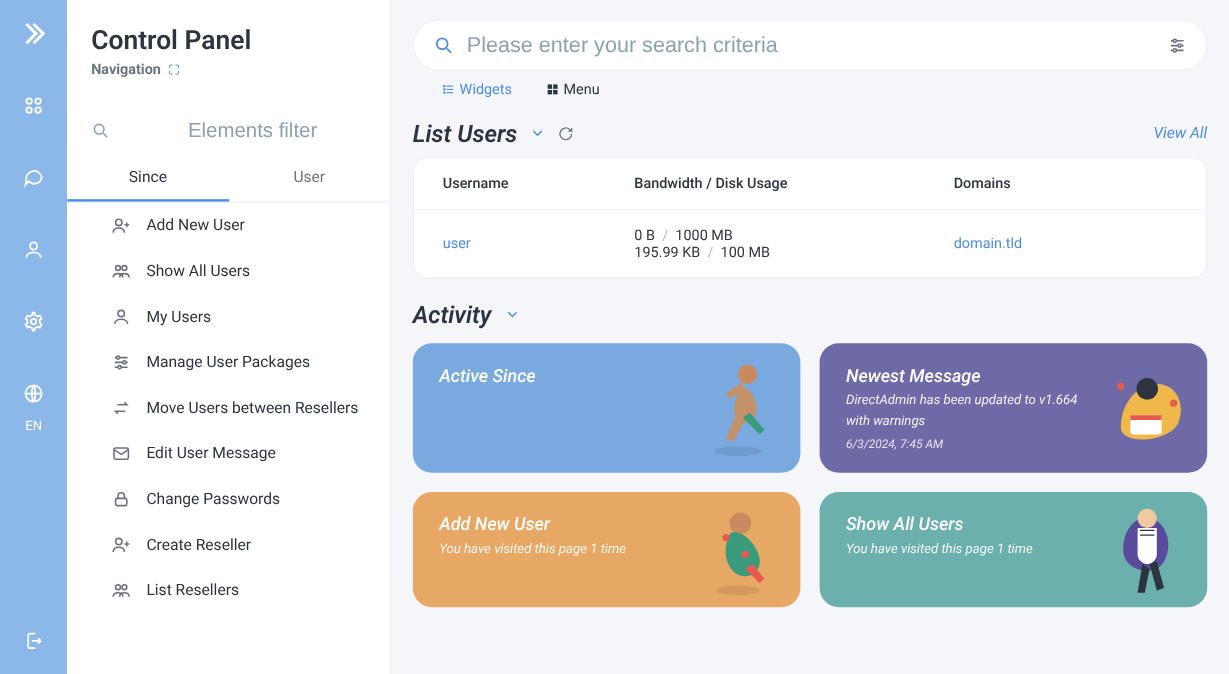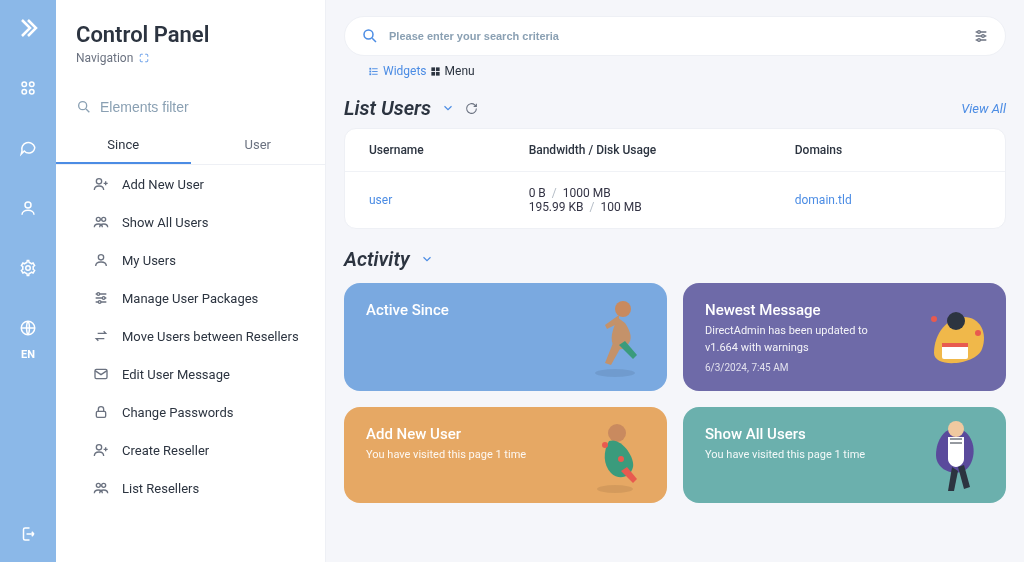--- a/index.html
+++ b/index.html
@@ -2,66 +2,66 @@
 <html><head>
 <meta charset="utf-8">
 <style>
 * { margin: 0; padding: 0; box-sizing: border-box; }
 body { font-family: -apple-system, BlinkMacSystemFont, "Segoe UI", Roboto, sans-serif; background: #f5f6fa; color: #2c3e50; overflow: hidden; width: 1024px; height: 562px; }
 .app { display: flex; height: 562px; }
 
 
 .icon-rail { width: 56px; background: #8bb8e8; display: flex; flex-direction: column; align-items: center; padding-top: 16px; gap: 36px; color: #fff; }
 .icon-rail .rail-item { width: 24px; height: 24px; display: flex; align-items: center; justify-content: center; cursor: pointer; }
-.icon-rail .lang { font-size: 11px; font-weight: 700; margin-top: -28px; }
+.icon-rail .lang { font-size: 11px; font-weight: 400; margin-top: -28px; }
 .icon-rail .spacer { flex: 1; }
 
 
 .sidebar { width: 270px; background: #fff; display: flex; flex-direction: column; border-right: 1px solid #eef0f5; }
 .sidebar-header { padding: 22px 20px 14px 20px; }
 .sidebar-title { font-size: 22px; font-weight: 600; color: #2c3440; }
-.sidebar-sub { font-size: 12px; color: #6b7280; margin-top: 4px; display: flex; align-items: center; gap: 6px; }
+.sidebar-sub { font-size: 12px; color: #6b7280; margin-top: 4px; display: flex; align-items: center; gap: 6px; font-weight: bold; }
 .filter-wrap { padding: 12px 20px; display: flex; align-items: center; gap: 8px; color: #8aa0b3; margin-top: 8px;}
-.filter-input { border: none; outline: none; font-size: 14px; flex: 1; color: #334; }
+.filter-input { border: none; outline: none; font-size: 17px; flex: 1; color: #334; text-align: center; }
 .filter-input::placeholder { color: #8aa0b3; }
 .role-tabs { display: flex; border-bottom: 1px solid #eef0f5; }
 .role-tab { flex: 1; text-align: center; padding: 10px 0; font-size: 13px; color: #6b7280; cursor: pointer; }
 .role-tab.active { color: #2c3440; border-bottom: 2px solid #4b8ce4; }
 .menu { overflow-y: auto; flex: 1; }
 .menu-parent { display: flex; align-items: center; gap: 10px; padding: 12px 20px; font-size: 14px; color: #2c3440; cursor: pointer; }
 .menu-parent .chev { margin-left: auto; color: #4b8ce4; }
 .menu-item { display: flex; align-items: center; gap: 12px; padding: 10px 20px 10px 36px; font-size: 13px; color: #2c3440; cursor: pointer; }
 .menu-item .micon { width: 18px; height: 18px; display: flex; align-items: center; justify-content: center; color: #6b7280; }
 
 
 .main { flex: 1; padding: 16px 18px; overflow-y: auto; }
 .search-bar { background: #fff; border-radius: 999px; padding: 10px 16px; display: flex; align-items: center; gap: 10px; border: 1px solid #eef0f5; }
-.search-bar input { border: none; outline: none; flex: 1; font-size: 11px; font-weight: bold; }
+.search-bar input { border: none; outline: none; flex: 1; font-size: 18px; }
 .search-bar input::placeholder { color: #8aa0b3; }
 .filter-icon { color: #6b7280; cursor: pointer; }
-.view-toggles { display: flex; gap: 3px; padding: 8px 4px 0 24px; font-size: 12px; }
+.view-toggles { display: flex; gap: 28px; padding: 8px 4px 0 24px; font-size: 12px; }
 .vt { display: flex; align-items: center; gap: 4px; cursor: pointer; color: #2c3440; }
 .vt.active { color: #4b8ce4; }
 
 .section-head { display: flex; align-items: center; gap: 10px; margin: 18px 0 8px 0; font-style: italic; }
 .section-head .title { font-size: 20px; font-weight: 600; color: #2c3440; }
 .section-head .chev2 { color: #4b8ce4; }
 .section-head .refresh { color: #6b7280; font-size: 13px; cursor: pointer; }
 .section-head .right { margin-left: auto; }
 .link-view-all { color: #4b8ce4; font-size: 13px; cursor: pointer; }
 
 .user-table { background: #fff; border-radius: 12px; padding: 0; border: 1px solid #eef0f5; }
 .ut-head, .ut-row { display: grid; grid-template-columns: 1.2fr 2fr 1.4fr; padding: 14px 24px; font-size: 12px; }
 .ut-head { color: #2c3440; font-weight: 500; border-bottom: 1px solid #f0f2f6; }
 .ut-row { align-items: center; color: #334; }
 .ut-row .uname, .ut-row .domain { color: #4b8ce4; cursor: pointer; }
 .usage-line { color: #334; }
 .usage-line .sep { color: #b4bcc6; margin: 0 6px; }
 
-.activity-grid { display: grid; grid-template-columns: 1fr 1fr; gap: 16px; margin-top: 12px; }
+.activity-grid { display: grid; grid-template-columns: 1fr 1fr; gap: 16px; margin-top: 12px; font-style: italic; }
 .card { border-radius: 16px; padding: 18px 22px; color: #fff; position: relative; min-height: 96px; overflow: hidden; cursor: pointer; }
 .card h4 { font-size: 15px; font-weight: 500; margin-bottom: 4px; }
 .card p { font-size: 11px; opacity: 0.92; line-height: 1.5; max-width: 70%; }
 .card .meta { font-size: 10px; opacity: 0.8; margin-top: 6px; }
 .card .illust { position: absolute; right: 8px; top: 4px; bottom: 4px; width: 88px; display: flex; align-items: center; justify-content: center; }
 .c-blue { background: #7aa9e0; }
 .c-purple { background: #6e6aa8; }
 .c-orange { background: #e6a864; }
 .c-teal { background: #6bb0ad; }
 

